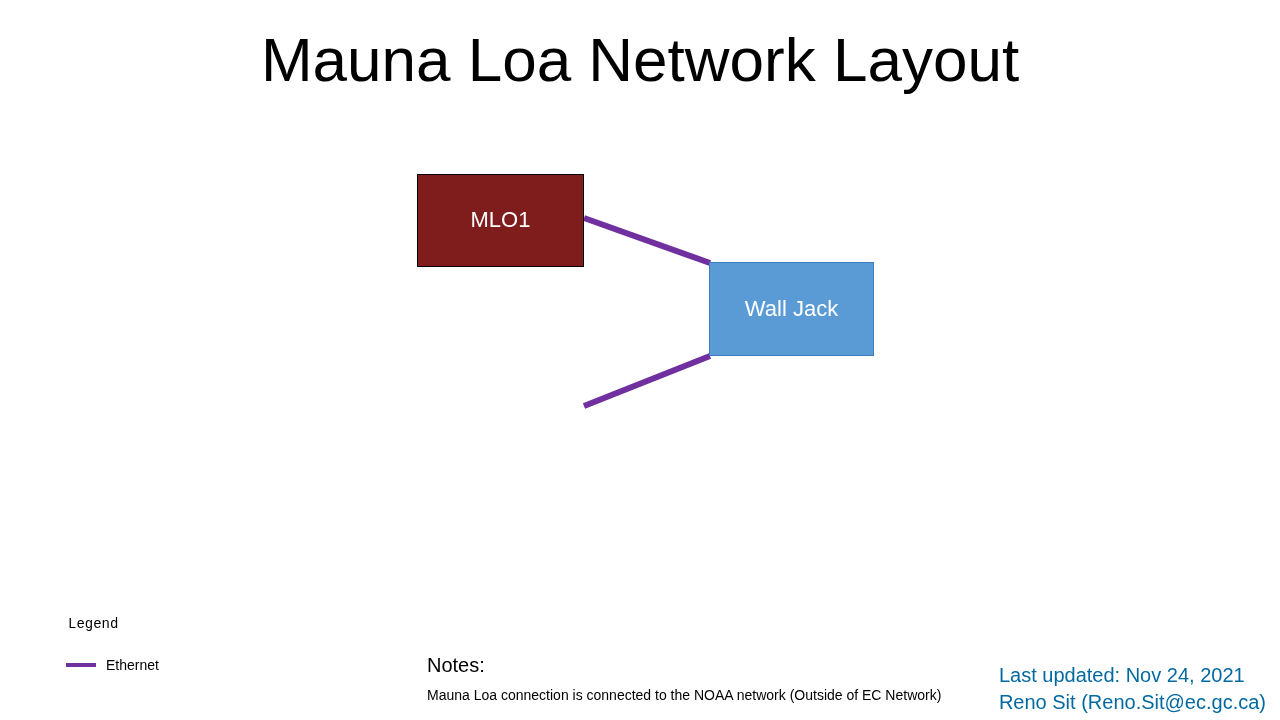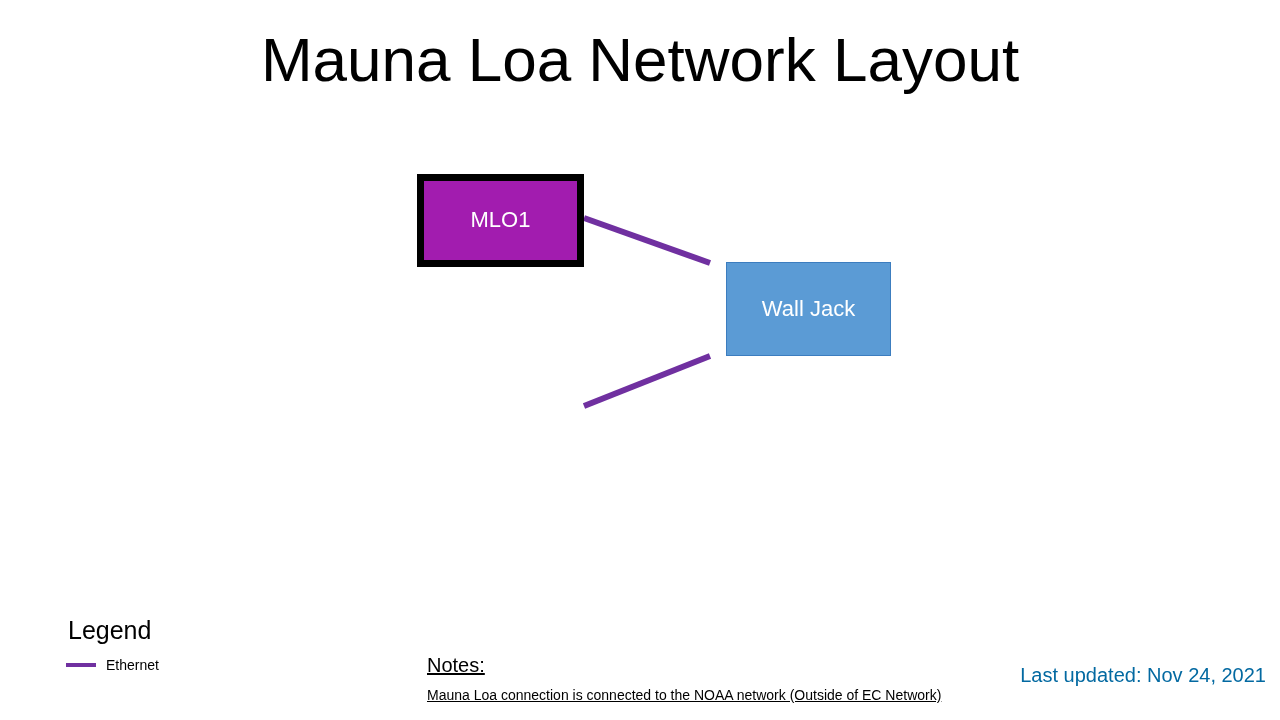--- a/index.html
+++ b/index.html
@@ -41,55 +41,55 @@
     font-size: 22px;
     font-weight: 400;
     line-height: 1.2;
     text-align: center;
   }
   #node-mlo1 {
     left: 417px;
     top: 174px;
     width: 167px;
     height: 93px;
-    background: #a21caf;
-    border: 7px solid #000000;
+    background: #7f1d1d;
+    border: 1px solid #000000;
   }
   #node-mlo2 {
     left: 417px;
     top: 360px;
     width: 167px;
     height: 94px;
     background: #ED7D31;
     border: 1px solid #C25A12;
   }
   #node-walljack {
     left: 709px;
     top: 262px;
     width: 165px;
     height: 94px;
     background: #5B9BD5;
     border: 1px solid #3C7DBF;
-    margin-left: 17px;
   }
   #links {
     position: absolute;
     left: 0;
     top: 0;
     width: 1280px;
     height: 720px;
     pointer-events: none;
   }
   #legend-title {
     position: absolute;
     left: 68px;
     top: 616px;
-    font-size: 25px;
+    font-size: 14px;
     font-weight: 400;
     color: #000000;
+    font-family: Liberation Mono, monospace;
   }
   #legend-row-ethernet {
     position: absolute;
     left: 66px;
     top: 658px;
     display: flex;
     align-items: center;
     gap: 10px;
   }
   .legend-swatch {
@@ -101,21 +101,20 @@
   .legend-label {
     font-size: 14px;
     color: #000000;
     line-height: 1;
     text-align: right;
   }
   #notes {
     position: absolute;
     left: 427px;
     top: 653px;
-    text-decoration: underline;
   }
   #notes-heading {
     font-size: 20px;
     font-weight: 400;
     color: #000000;
     line-height: 1.25;
   }
   #notes-body {
     font-size: 14px;
     font-weight: 400;
@@ -164,15 +163,16 @@
     <span class="legend-label">Ethernet</span>
   </div>
 
   <div id="notes">
     <div id="notes-heading">Notes:</div>
     <div id="notes-body">Mauna Loa connection is connected to the NOAA network  (Outside of EC Network)</div>
   </div>
 
   <div id="footer">
     <div>Last updated: Nov 24, 2021</div>
+    <div>Reno Sit (Reno.Sit@ec.gc.ca)</div>
   </div>
 
 </div>
 
 </body></html>

